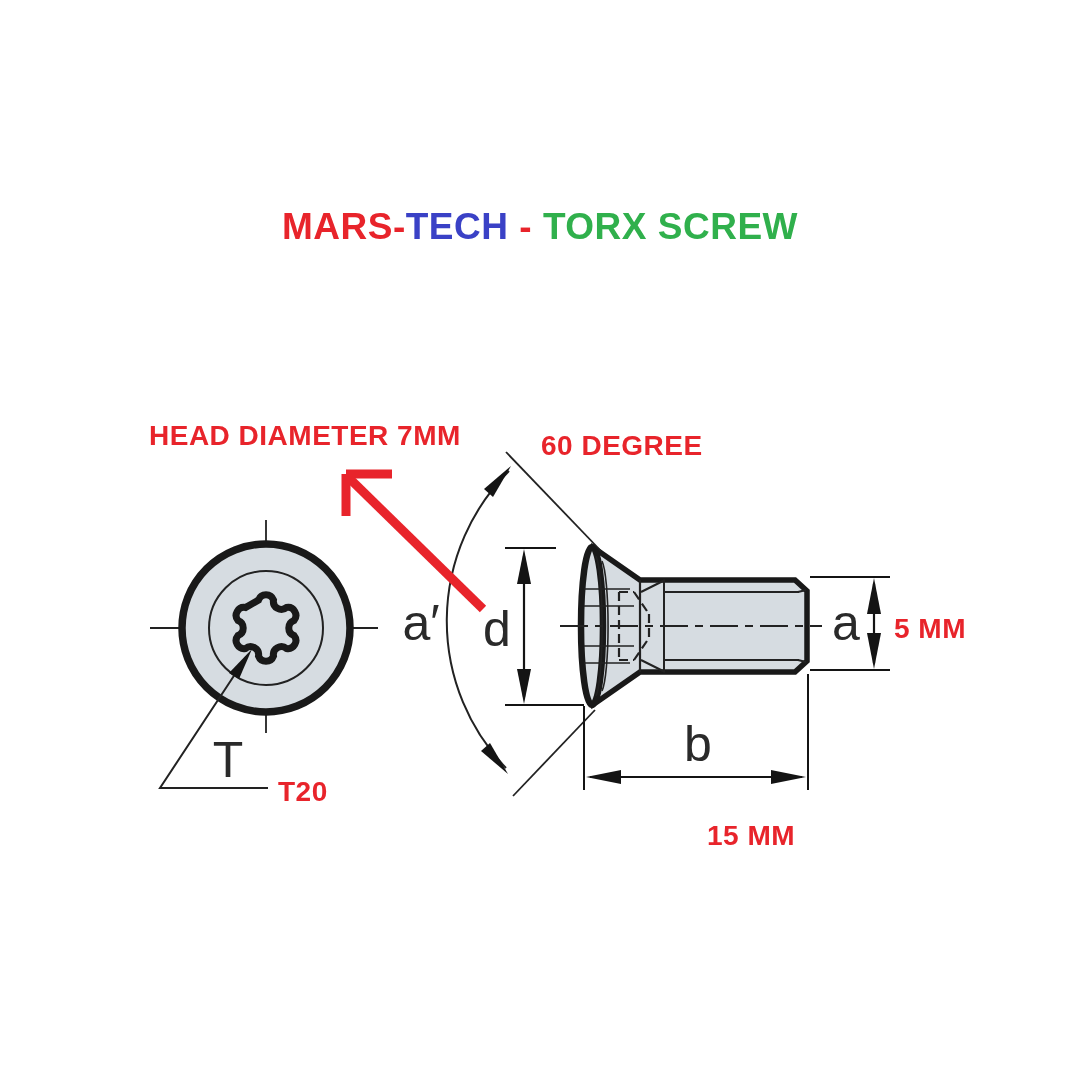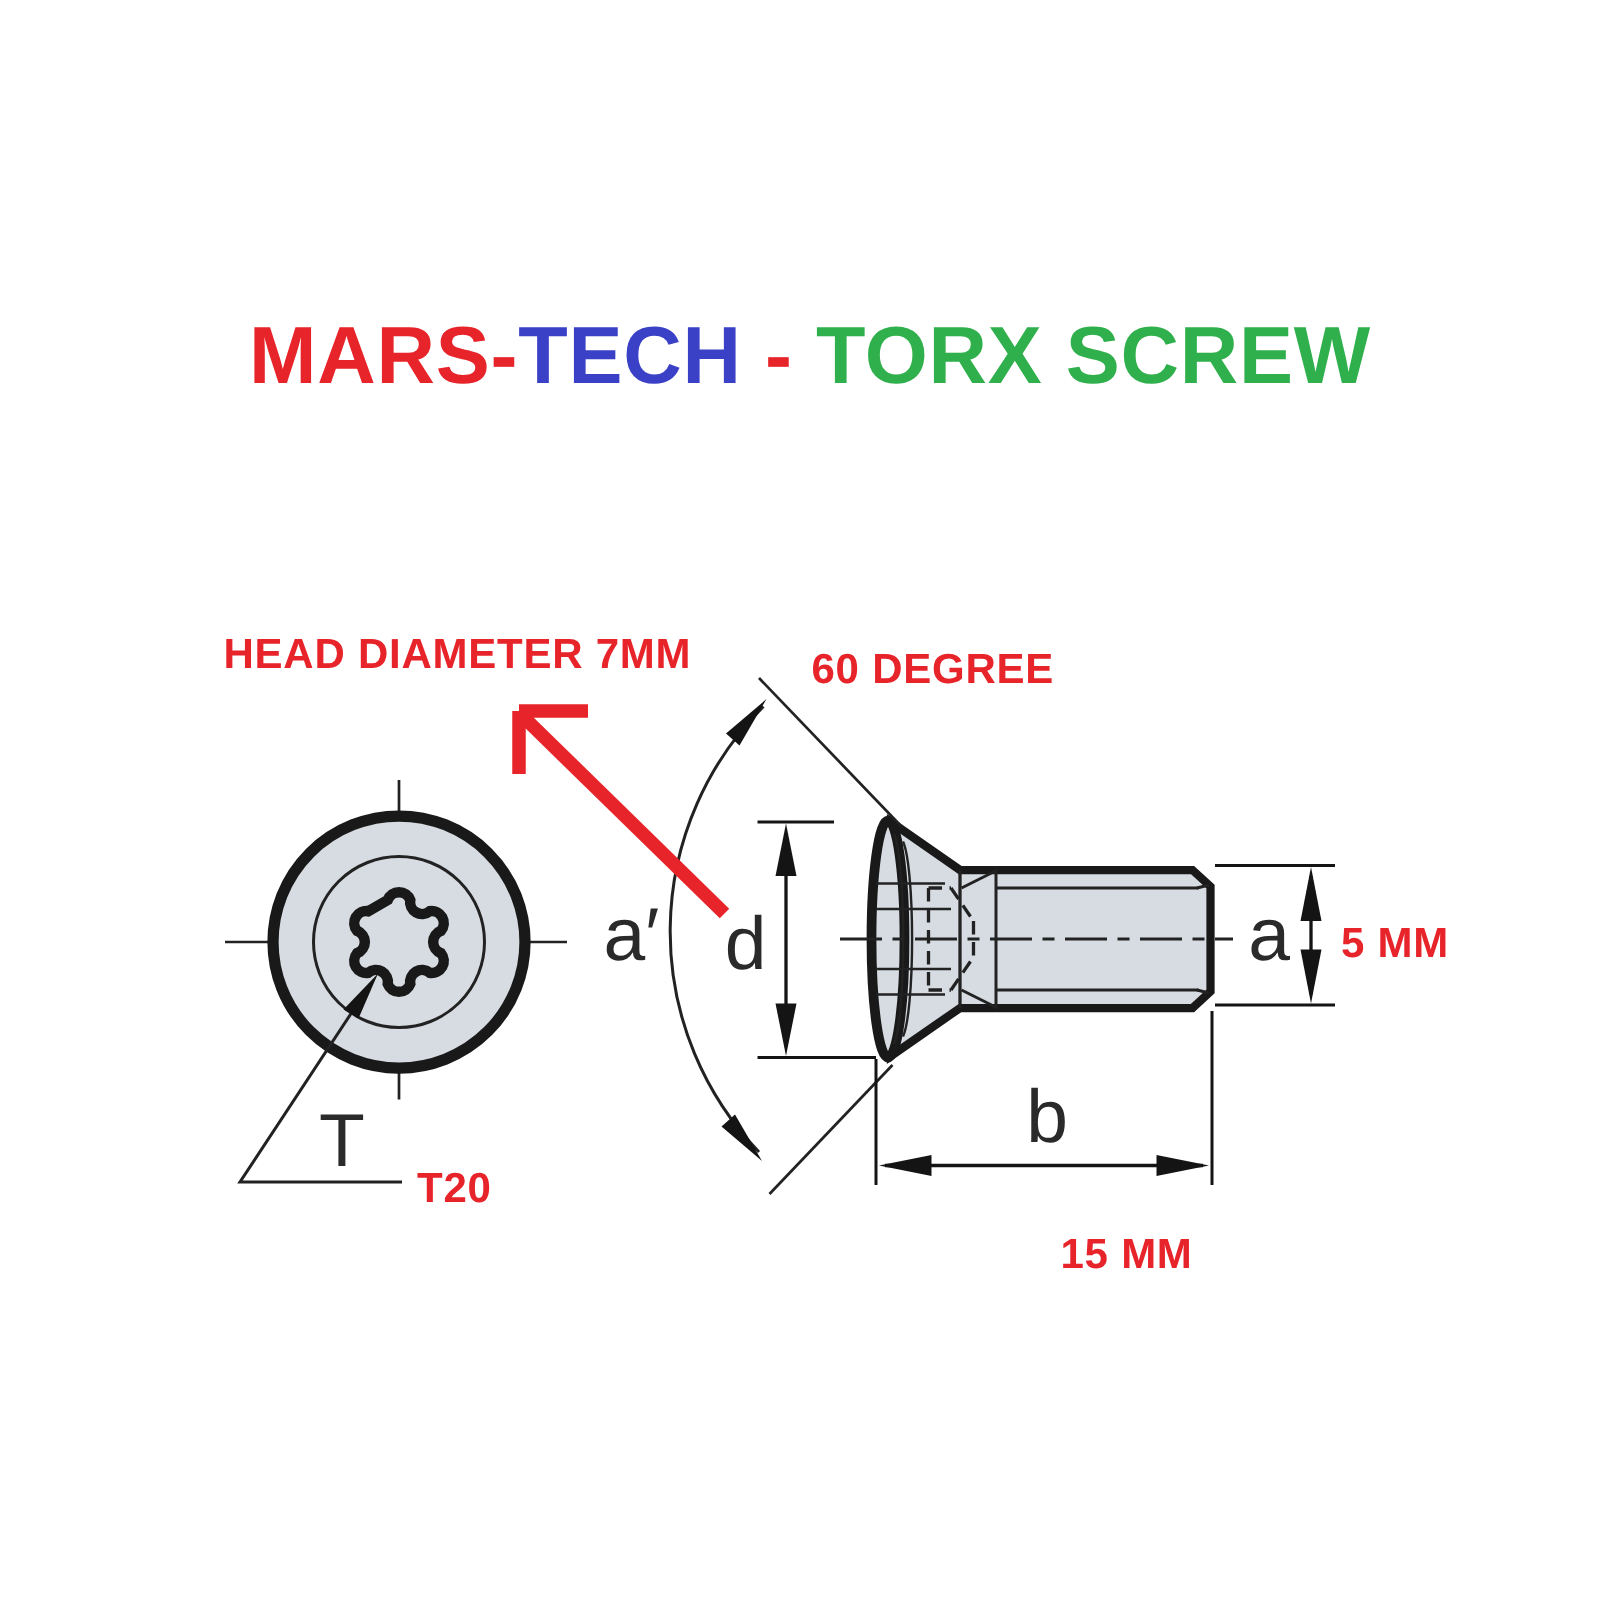--- a/index.html
+++ b/index.html
@@ -1,20 +1,20 @@
 <!DOCTYPE html>
 <html><head>
 <meta charset="utf-8">
 <style>
   * { margin:0; padding:0; box-sizing:border-box; }
   body { width:1080px; height:1080px; background:#ffffff; font-family:"Liberation Sans", sans-serif; overflow:hidden; }
   .canvas { position:relative; width:1080px; height:1080px; background:#ffffff; }
   .title-bar {
     position:absolute; top:206px; left:0; width:1080px;
-    text-align:center; font-weight:700; font-size:54px; letter-spacing:0.5px;
+    text-align:center; font-weight:700; font-size:37px; letter-spacing:0.5px;
     white-space:pre;
   }
   .t-red   { color:#e8242b; }
   .t-blue  { color:#3a41c6; }
   .t-green { color:#30b04c; }
   svg.diagram { position:absolute; top:0; left:0; }
   .outline     { fill:#d6dce1; stroke:#191919; }
   .thinline    { fill:none; stroke:#222222; }
   .dash-hidden { fill:none; stroke:#222222; stroke-dasharray:9 5; }
   .centerline  { fill:none; stroke:#222222; stroke-dasharray:28 7 8 7; }

